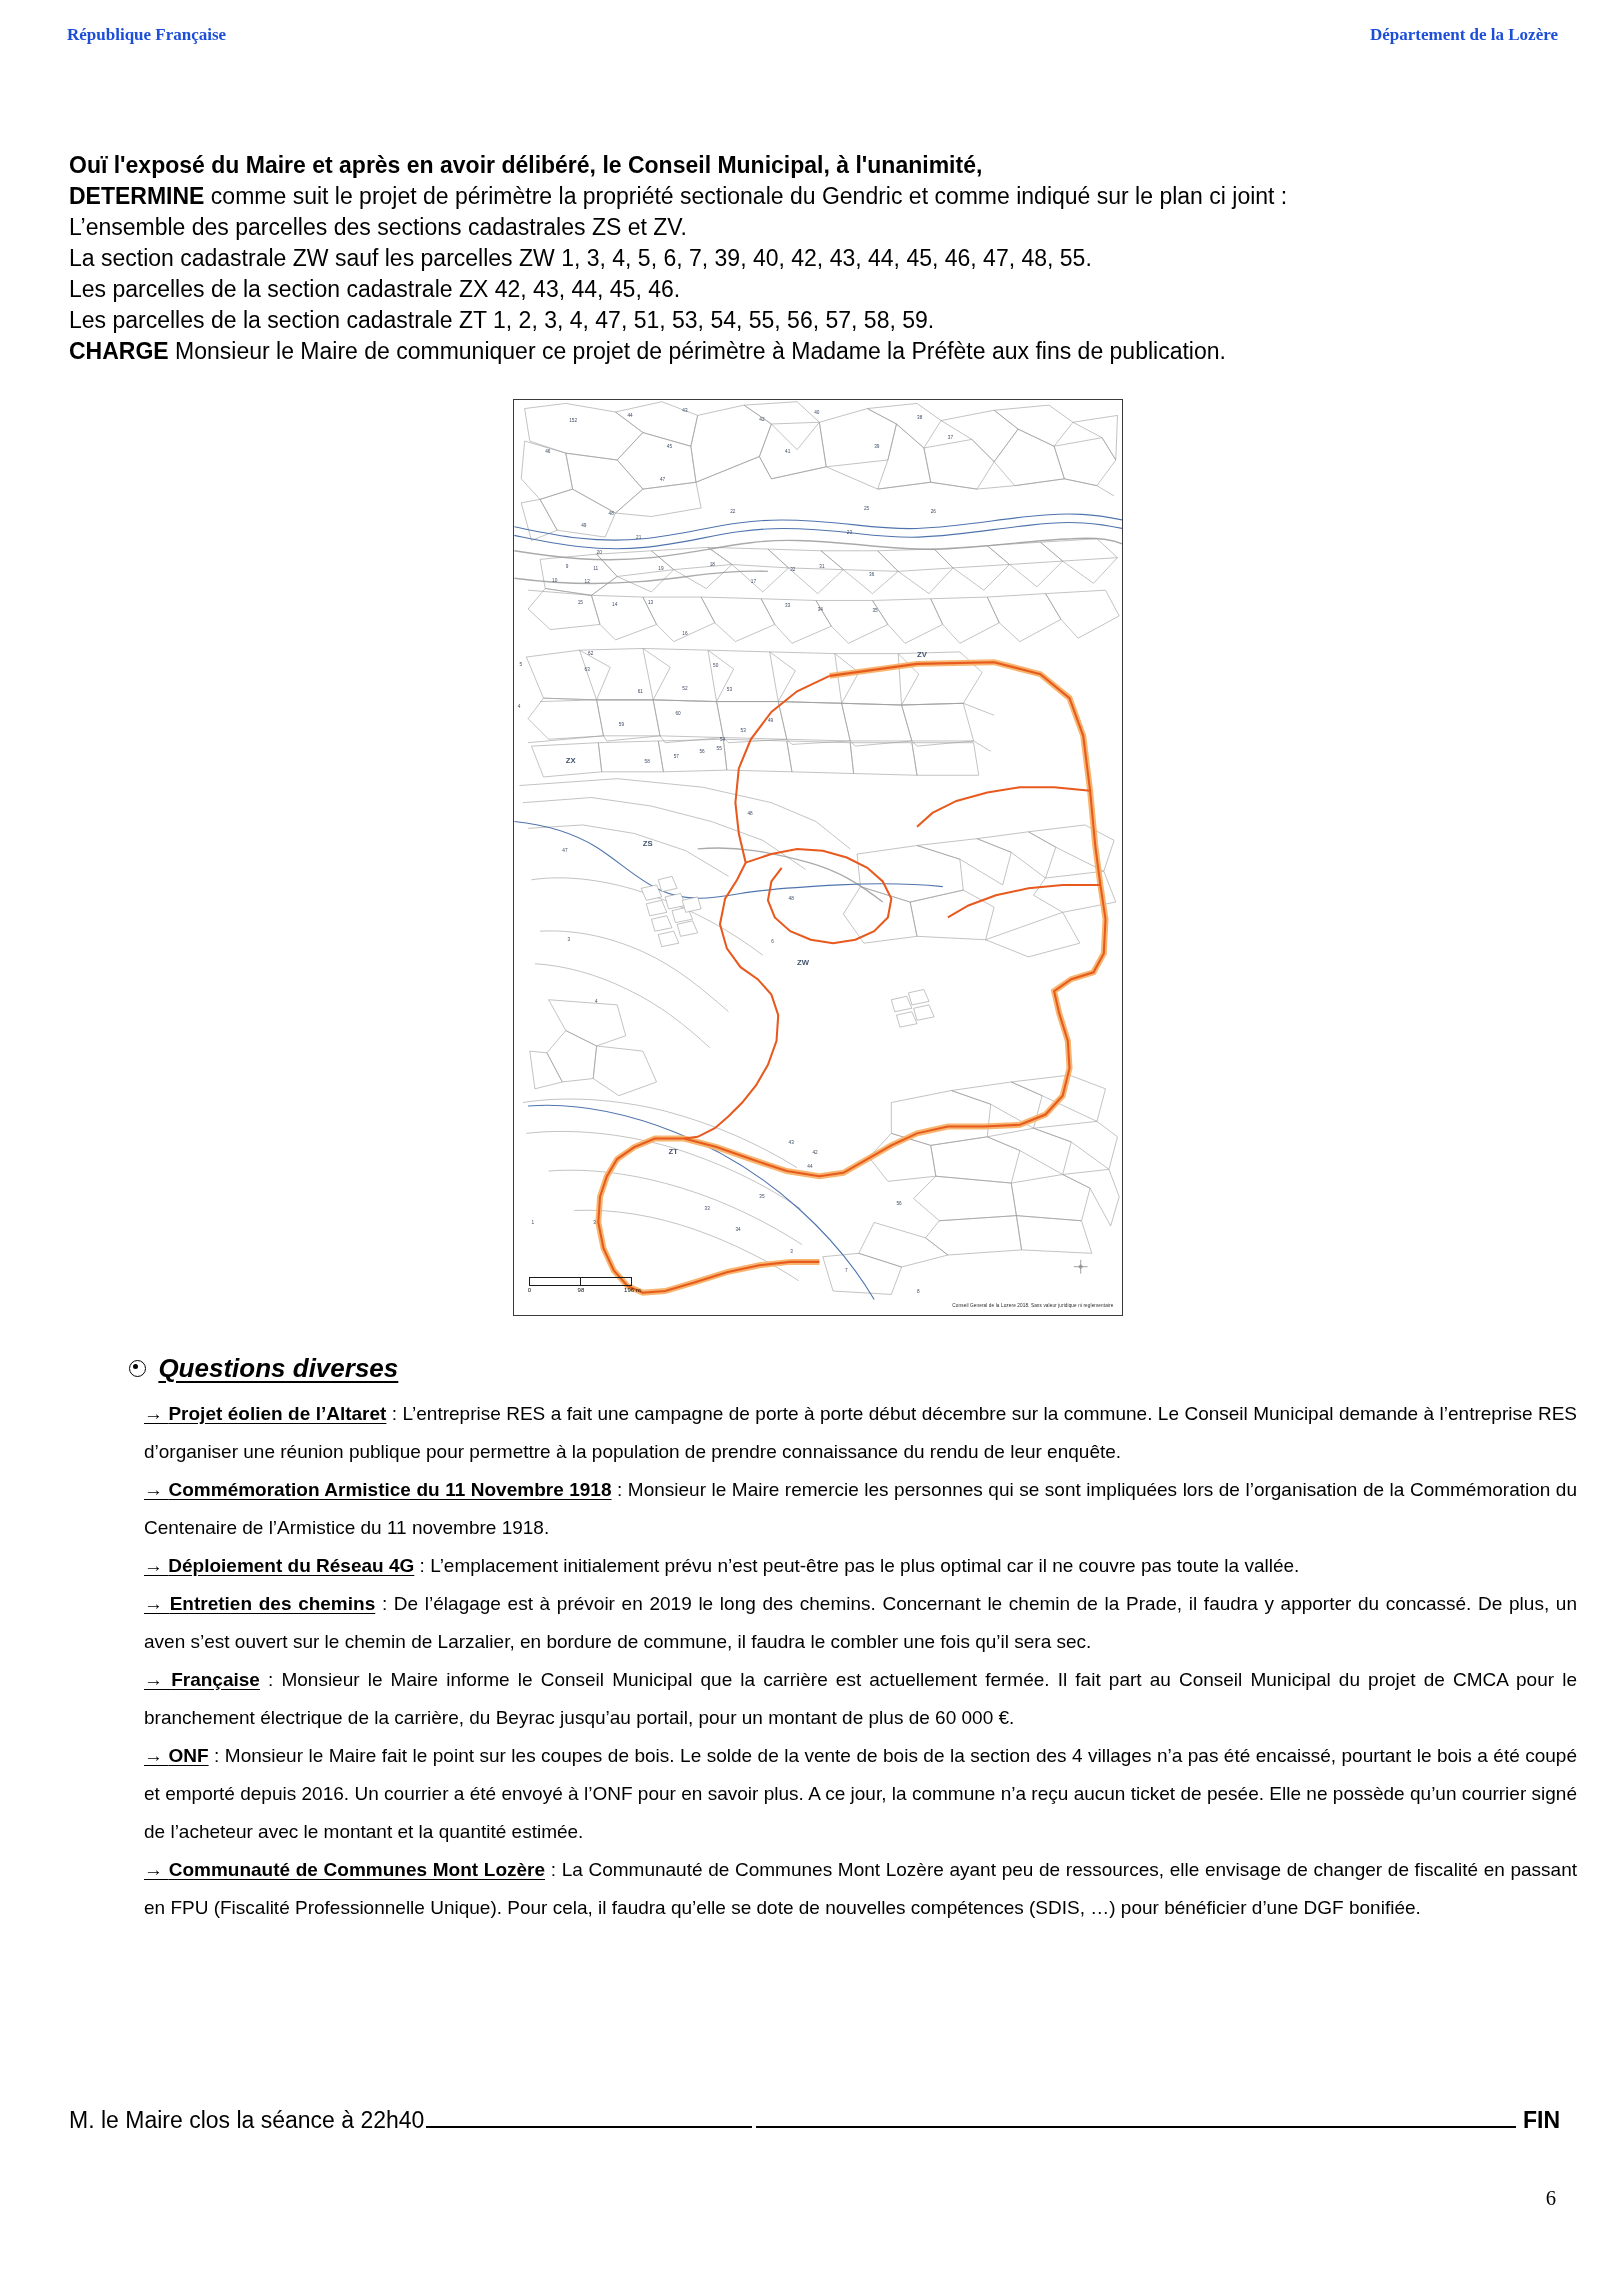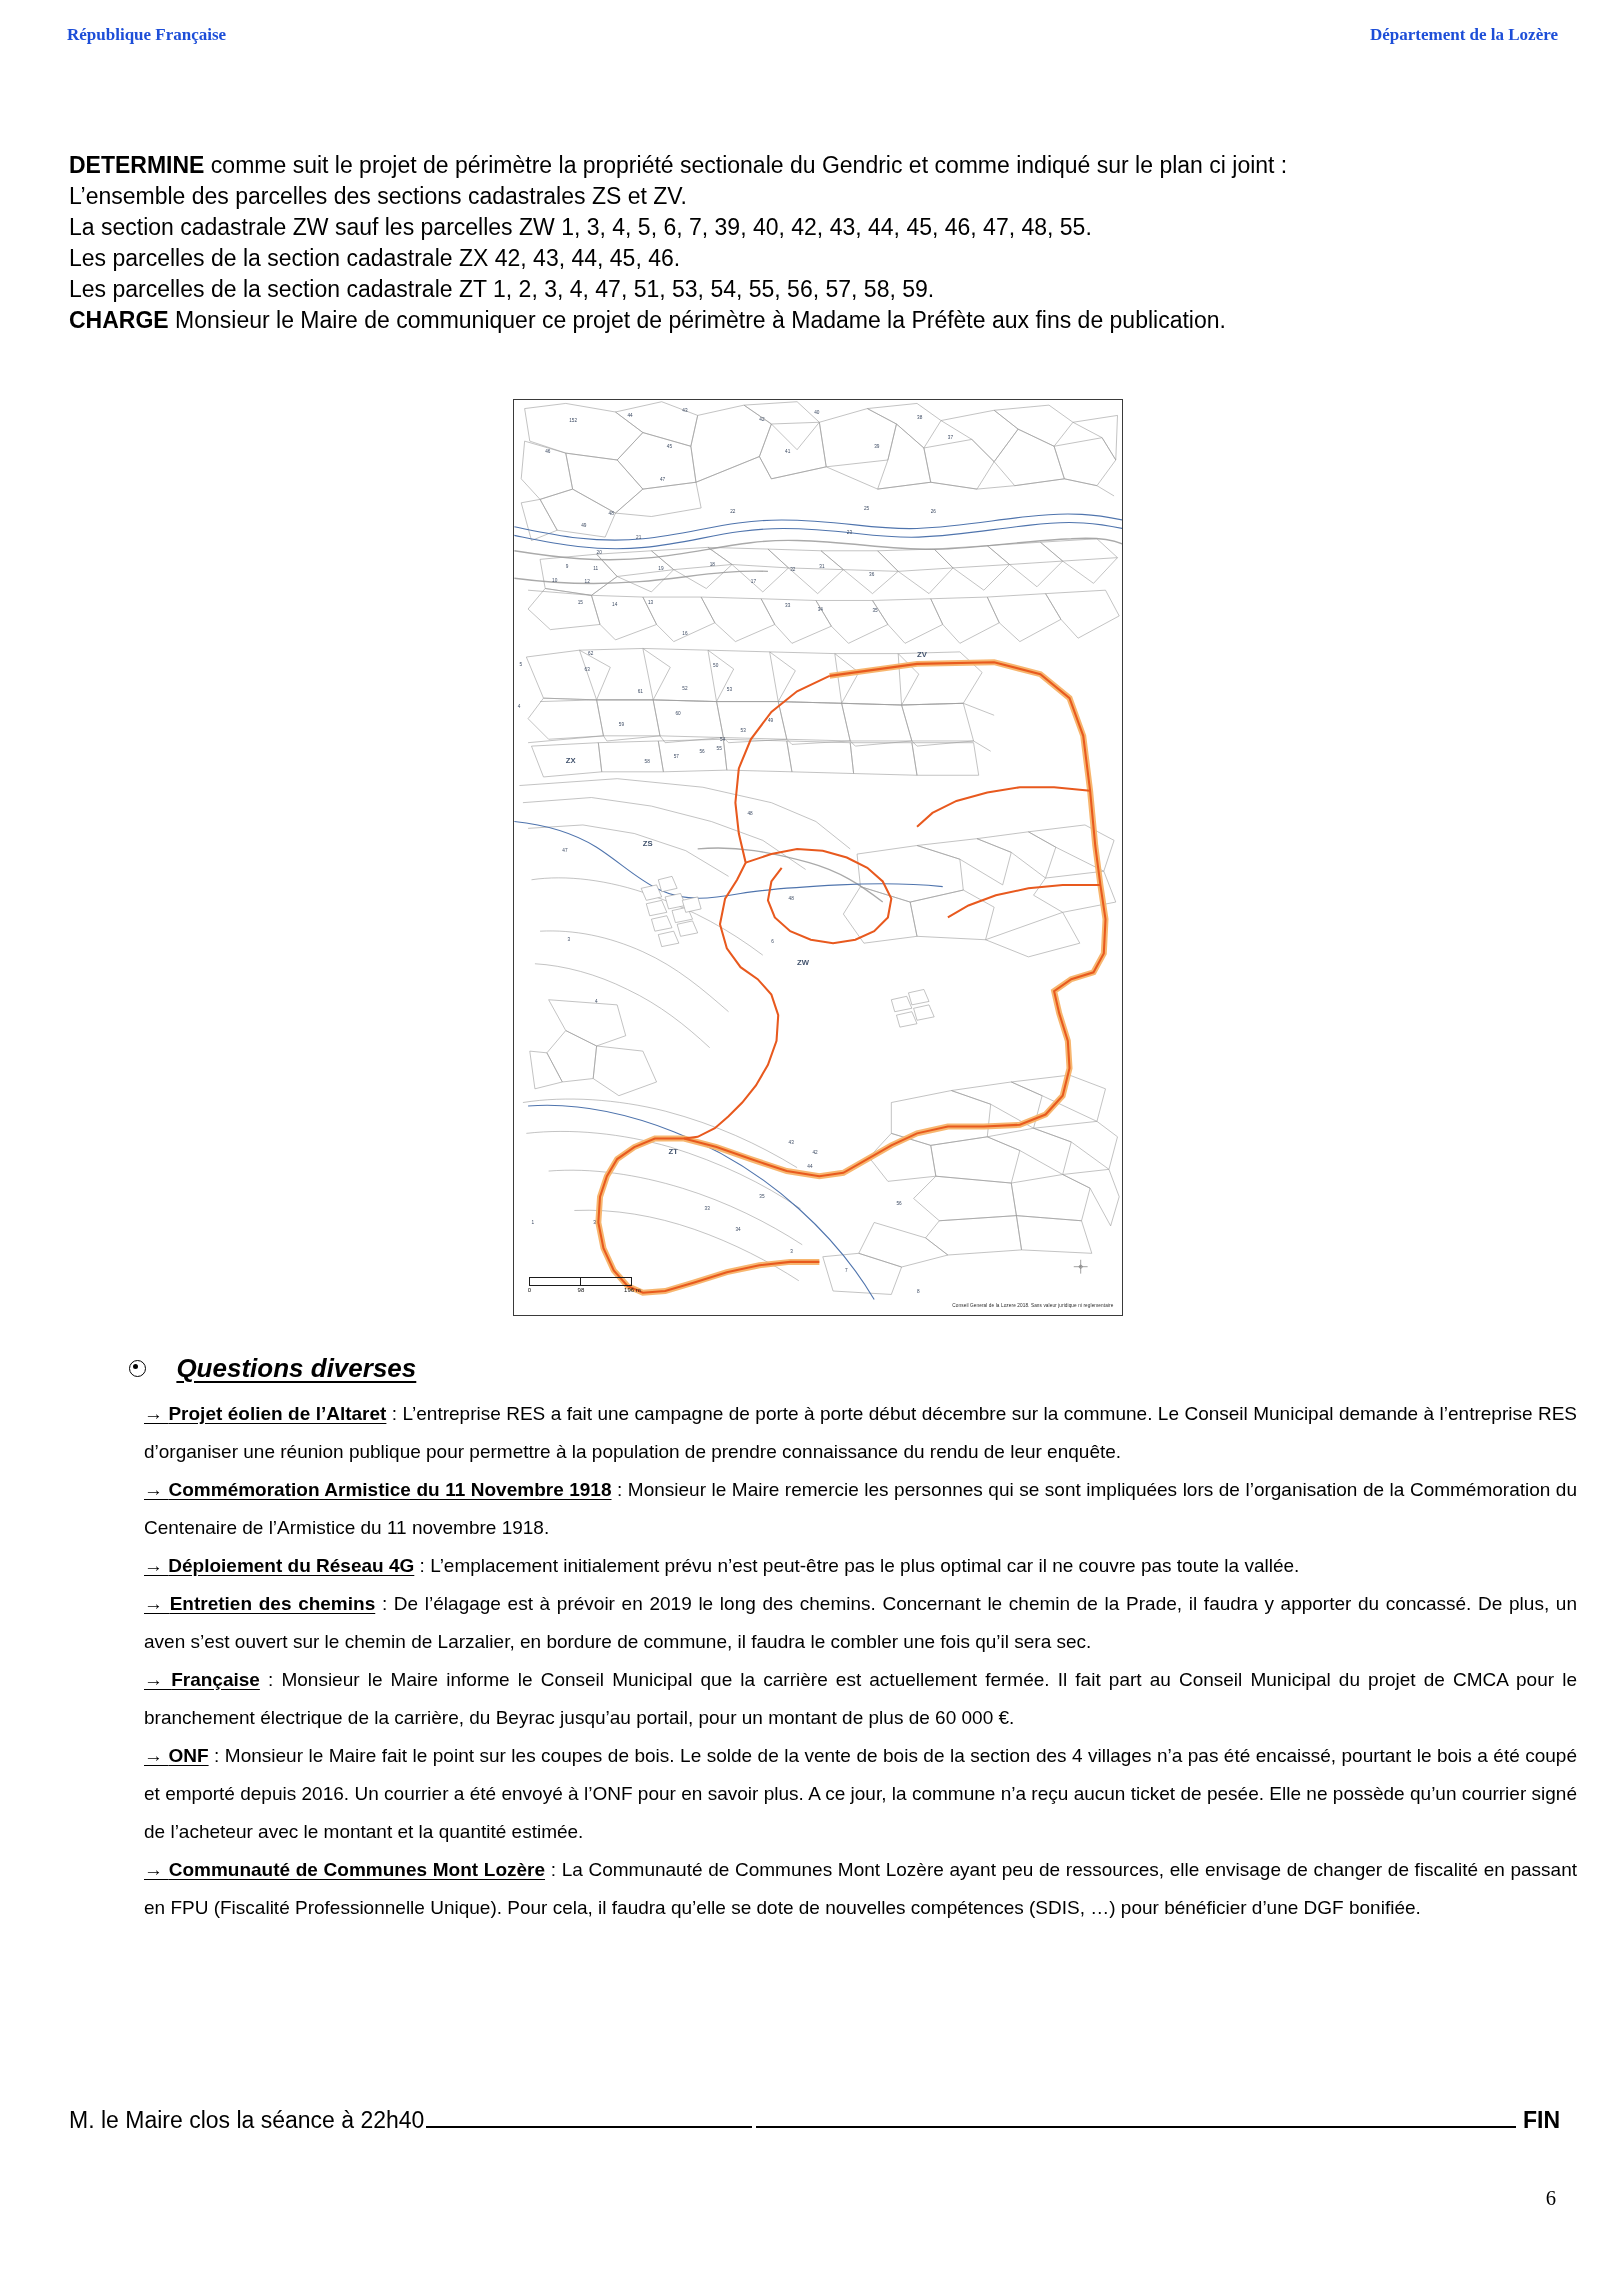--- a/index.html
+++ b/index.html
@@ -133,21 +133,21 @@
   
   .qd-heading {
     position: absolute;
     left: 129px;
     top: 1353px;
     font-size: 26px;
     font-weight: bold;
     font-style: italic;
     display: flex;
     align-items: center;
-    gap: 30px;
+    gap: 12px;
   }
   .qd-heading .title-underline {
     text-decoration: underline;
     text-underline-offset: 4.3px;
   }
   .bullet-dot {
     display: inline-block;
     width: 15.4px;
     height: 15.4px;
     border: 1.7px solid #000;
@@ -242,20 +242,21 @@
 <div class="page">
 
   <div class="doc-header">
     <div class="hdr-row1">
       <span>République Française</span>
       <span>Département de la Lozère</span>
     </div>
   </div>
 
   <div class="body-block">
+    <p class="b">Ouï l'exposé du Maire et après en avoir délibéré, le Conseil Municipal, à l'unanimité,</p>
     <p class="just"><span class="b">DETERMINE</span><span> comme suit le projet de périmètre la propriété sectionale du Gendric et comme indiqué sur le plan ci joint :</span></p>
     <p>L’ensemble des parcelles des sections cadastrales ZS et ZV.</p>
     <p>La section cadastrale ZW sauf les parcelles ZW 1, 3, 4, 5, 6, 7, 39, 40, 42, 43, 44, 45, 46, 47, 48, 55.</p>
     <p>Les parcelles de la section cadastrale ZX 42, 43, 44, 45, 46.</p>
     <p>Les parcelles de la section cadastrale ZT 1, 2, 3, 4, 47, 51, 53, 54, 55, 56, 57, 58, 59.</p>
     <p><span class="b">CHARGE</span><span> Monsieur le Maire de communiquer ce projet de périmètre à Madame la Préfète aux fins de publication.</span></p>
   </div>
 
   <div class="map-wrap">
     <svg width="609" height="915" viewBox="0 0 710 1068">

